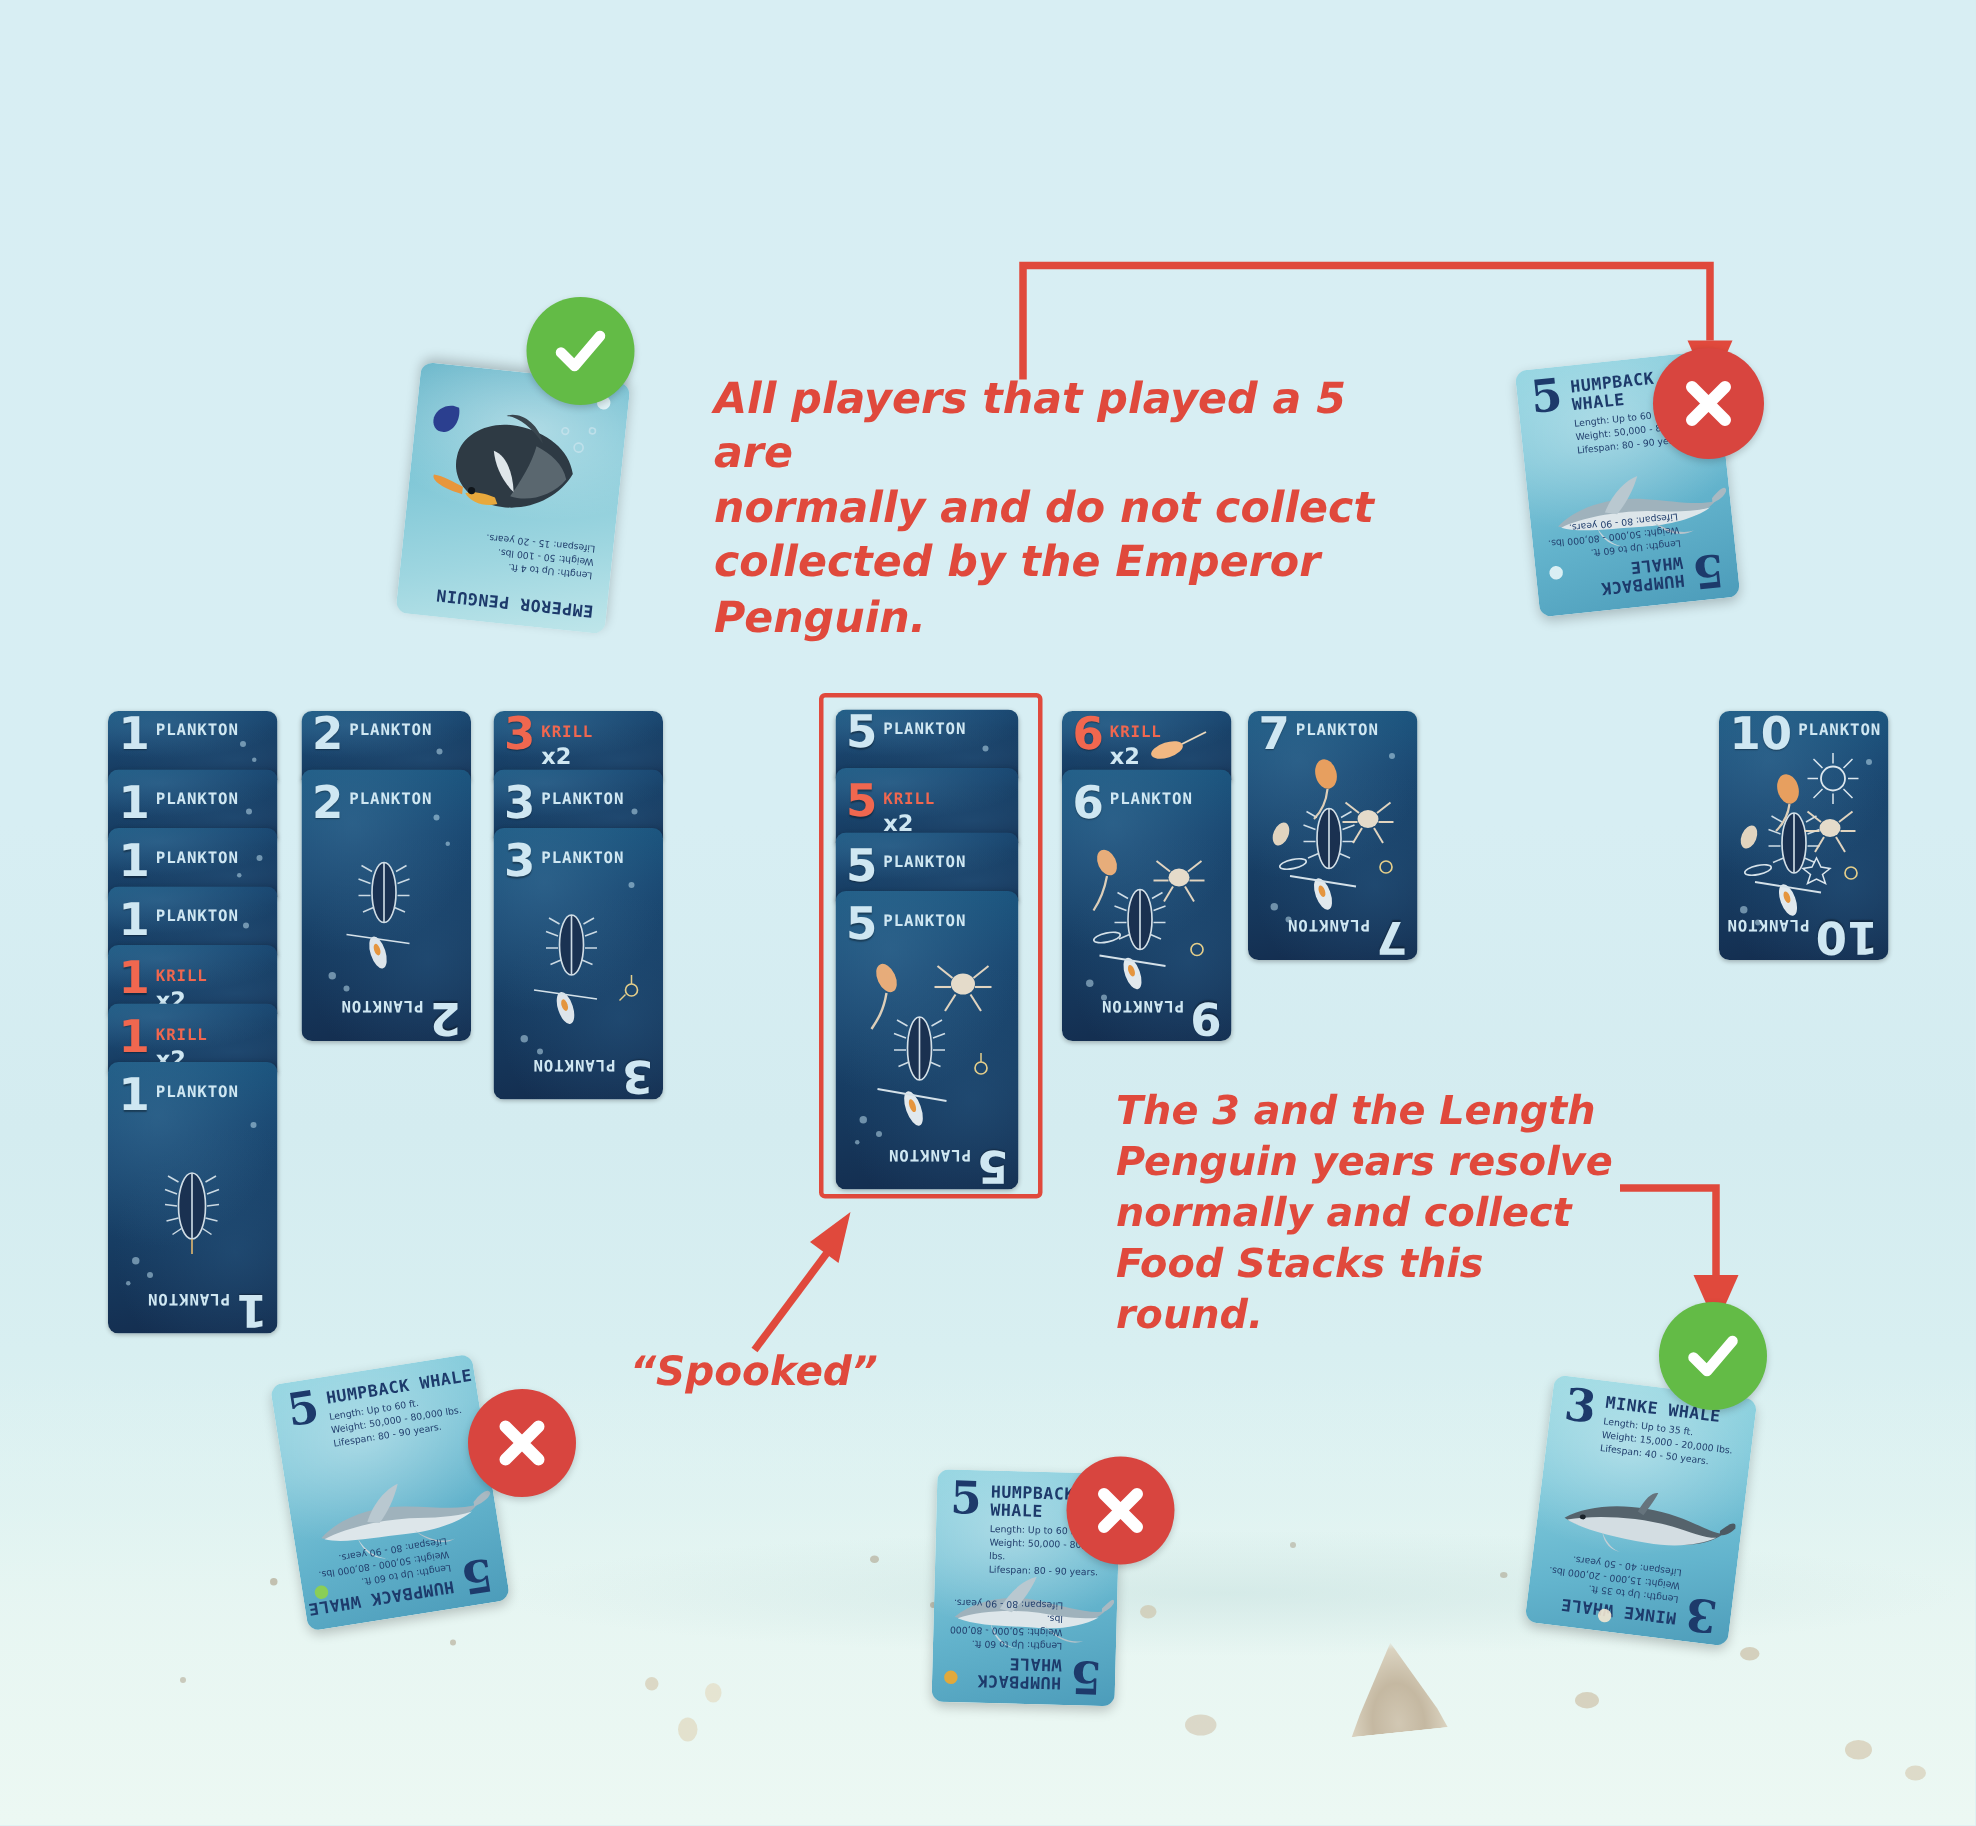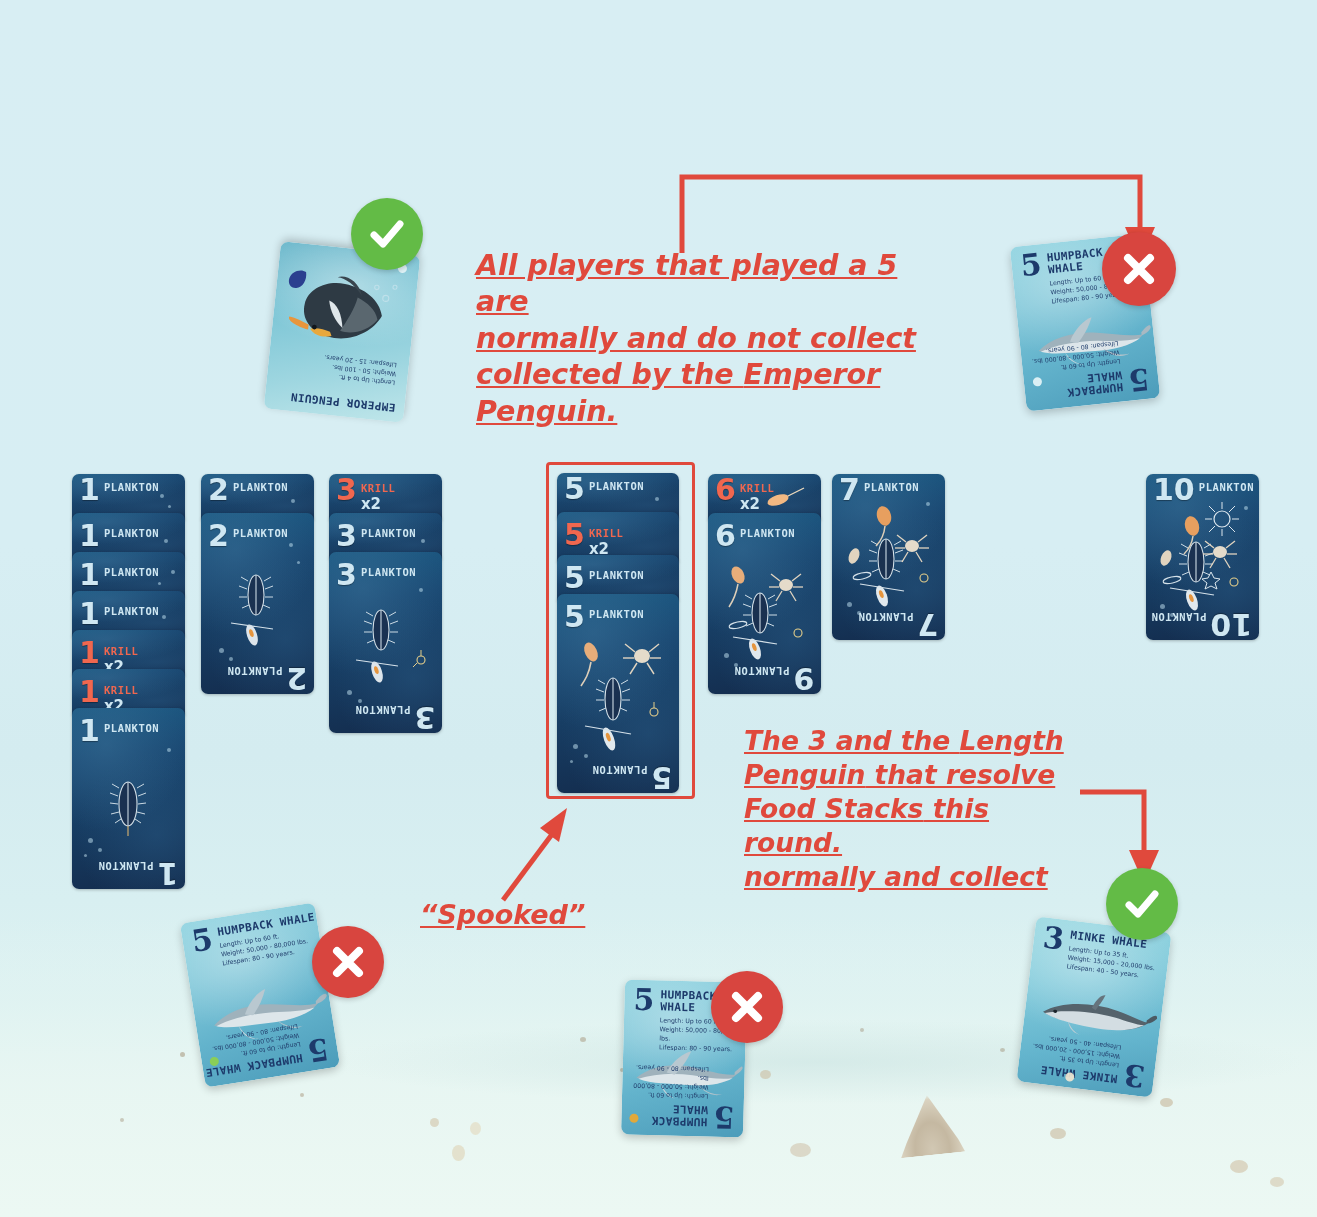--- a/index.html
+++ b/index.html
@@ -41,21 +41,20 @@
     color:#fff;font-size:33px;font-weight:bold;letter-spacing:.2px;
     font-family:"DejaVu Sans","Liberation Sans",sans-serif;
     white-space:nowrap;
   }
 
   
   .red-text{
     position:absolute;color:#e0493c;font-weight:bold;font-style:italic;
     font-family:"DejaVu Sans","Liberation Sans",sans-serif;
     line-height:1.28;
-    text-decoration:underline;
   }
   #note-main{left:476px;top:248px;width:470px;font-size:28.5px;}
   #note-second{left:744px;top:724px;width:345px;font-size:26.5px;text-align:left;}
   #spooked-label{left:420px;top:898px;font-size:27px;}
   .red-text .em{font-weight:bold;}
   .red-text .u{text-decoration:underline;font-weight:bold;}
 
   
   .arrow-svg{position:absolute;overflow:visible;}
 
@@ -190,23 +189,23 @@
   </svg>
 
   <div class="red-text" id="note-main">
     <div>All players that played a 5 are</div>
     <div>normally and do not collect</div>
     <div><span>collected by the </span><span class="em">Emperor Penguin.</span></div>
   </div>
 
   <div class="red-text" id="note-second">
     <div><span>The 3 and the </span><span class="em">Length</span></div>
-    <div><span class="em">Penguin</span><span> that resolve</span></div>
+    <div><span class="em">Penguin</span><span> years resolve</span></div>
+    <div>normally and collect</div>
     <div><span class="em">Food Stacks</span><span> this round.</span></div>
-    <div>normally and collect</div>
   </div>
 
   <svg class="arrow-svg" style="left:1078px;top:788px;width:120px;height:110px;" viewBox="0 0 120 110">
     <path d="M2,4 L66,4 L66,62" fill="none" stroke="#e0493c" stroke-width="5"></path>
     <path d="M66,96 L51,62 L81,62 Z" fill="#e0493c"></path>
   </svg>
 
   <div class="red-text" id="spooked-label">“Spooked”</div>
   <svg class="arrow-svg" style="left:495px;top:800px;width:90px;height:105px;" viewBox="0 0 90 105">
     <path d="M8,100 L58,33" fill="none" stroke="#e0493c" stroke-width="5"></path>

